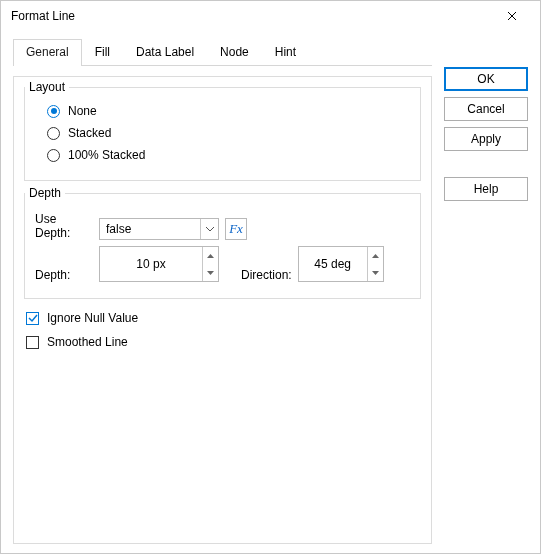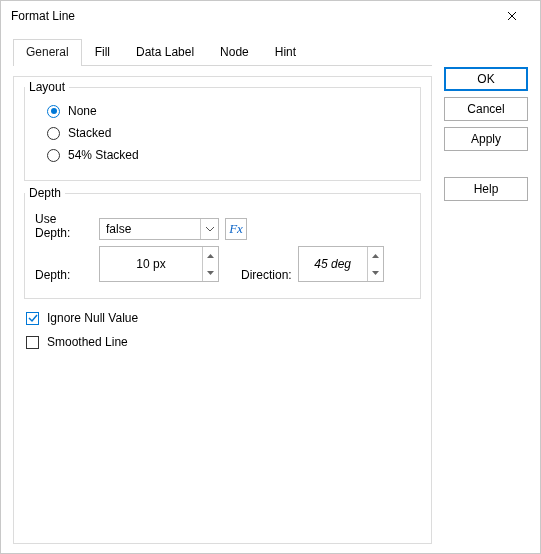--- a/index.html
+++ b/index.html
@@ -35,21 +35,21 @@
 .spin { height: 36px; border: 1px solid #b9b9b9; display: flex; align-items: center; width: 120px; }
 .spin-val { flex: 1; text-align: center; padding: 0 4px; }
 .spin-btns { width: 16px; height: 100%; border-left: 1px solid #c8c8c8; display: flex; flex-direction: column; }
 .spin-btns div { flex: 1; display: flex; align-items: center; justify-content: center; }
 .spin-btns svg { width: 7px; height: 4px; }
 .chk-row { display: flex; align-items: center; gap: 8px; margin: 10px 0 6px 2px; }
 .chk { width: 13px; height: 13px; border: 1px solid #333; display: flex; align-items: center; justify-content: center; }
 .chk.checked { border-color: #0078d7; }
 .chk.checked svg { width: 10px; height: 10px; }
 .direction-lbl { margin-left: 16px; width: auto; }
-.spin.small { width: 86px; font-style: italic; }
+.spin.small { width: 86px; }
 </style>
 </head>
 <body>
 
 <div class="window">
   <div class="titlebar">
     <div class="title">Format Line</div>
     <div class="close-btn">
       <svg viewBox="0 0 10 10">
           <path d="M1 1 L9 9 M9 1 L1 9" stroke="#000" stroke-width="1" fill="none"></path>
@@ -73,21 +73,21 @@
             <div class="radio-row">
               <div class="radio checked"></div>
               <span>None</span>
             </div>
             <div class="radio-row">
               <div class="radio"></div>
               <span>Stacked</span>
             </div>
             <div class="radio-row">
               <div class="radio"></div>
-              <span>54% Stacked</span>
+              <span>100% Stacked</span>
             </div>
           </div>
 
           <div class="group">
             <div class="group-title">Depth</div>
             <div class="row">
               <span class="lbl">Use Depth:</span>
               <div class="combo">
                 <div class="combo-val">false</div>
                 <div class="combo-arrow">

